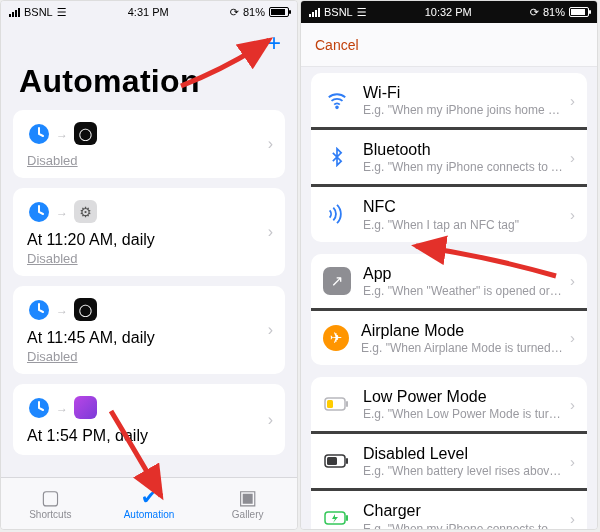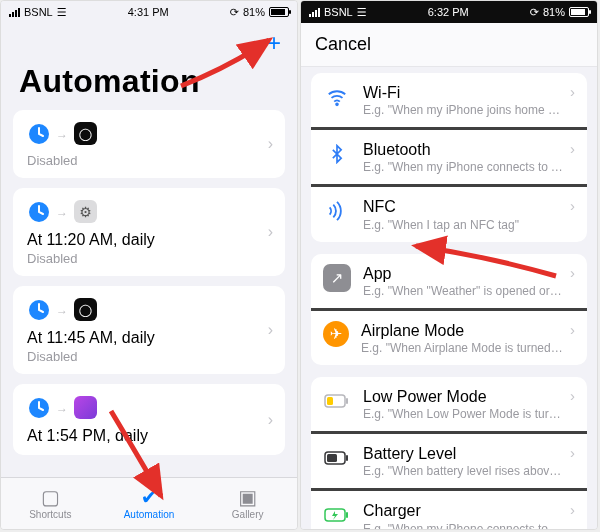--- a/index.html
+++ b/index.html
@@ -29,35 +29,35 @@
   .card { background:#fff; margin:0 12px 10px; border-radius:10px; padding: 12px 14px 10px; position:relative;}
   .card-icons { display:flex; align-items:center; gap:6px; margin-bottom:8px;}
   .ci { width:23px; height:23px; border-radius:6px; display:flex; align-items:center; justify-content:center; flex-shrink:0;}
   .ci-clock { background:#fff; border:none; }
   .ci-clock svg { display:block;}
   .ci-arrow { color:#bcbcc0; font-size:12px; }
   .ci-blk { background:#0c0c0c; color:#fff; font-size:12px;}
   .ci-gear { background:#dcdcde; color:#555; font-size:14px;}
   .ci-purple { background: linear-gradient(135deg,#b946e6,#7b3bd8); }
   .card-time { font-size:16px; font-weight:400; color:#000; }
-  .card-sub { font-size:13px; color:#9a9aa0; margin-top:2px;}
+  .card-sub { font-size:13px; color:#9a9aa0; margin-top:2px;text-decoration:underline;}
   .card-chev { position:absolute; right:12px; top:50%; transform:translateY(-50%); color:#c6c6cb; font-size:16px;}
 
   
   .tabbar { position:absolute; left:0; right:0; bottom:0; height:52px; background:rgba(248,248,250,0.96); border-top:1px solid #d8d8dc; display:flex; }
   .tab { flex:1; display:flex; flex-direction:column; align-items:center; justify-content:center; gap:2px; font-size:10px; color:#8d8d93; }
   .tab.active { color:#007aff; }
   .tab .ticon { font-size:20px; line-height:1; }
 
   
   .right-content { background:#f2f2f7; height:calc(100% - 22px); overflow:hidden;}
   .modal-top { height:44px; display:flex; align-items:center; padding:0 14px; background:#fafafc; border-bottom:1px solid #e6e6ea;}
-  .cancel { color:#000000; font-size:18px;}
+  .cancel { color:#c2410c; font-size:14px;}
   .optlist { background:#fff; margin: 6px 10px 12px; border-radius:10px; }
-  .optrow { display:flex; align-items:flex-start; padding:10px 12px; position:relative; }
+  .optrow { display:flex; align-items:center; padding:10px 12px; position:relative; }
   .optrow + .optrow { border-top: 3px solid #404040; }
   .opticon { width:28px; height:28px; border-radius:7px; display:flex; align-items:center; justify-content:center; margin-right:12px; flex-shrink:0; font-size:15px;}
   .opttexts { flex:1; min-width:0; }
   .optlabel { font-size:16px; color:#000; line-height:1.2;}
   .optsub { font-size:12px; color:#9a9aa0; margin-top:1px; white-space:nowrap; overflow:hidden; text-overflow:ellipsis;}
   .optchev { color:#c6c6cb; font-size:15px; margin-left:6px;}
 
   .ic-wifi { color:#2f7df6; }
   .ic-bt { color:#2f7df6; }
   .ic-nfc { color:#2f7df6; }
@@ -209,21 +209,21 @@
       <div class="sb-left">
         <span class="bars">
             <i></i>
             <i></i>
             <i></i>
             <i></i>
           </span>
         <span>BSNL</span>
         <span>☰</span>
       </div>
-      <span>6:32 PM</span>
+      <span>10:32 PM</span>
       <div class="sb-right">
         <span>⟳</span>
         <span>81%</span>
         <span class="battery">
             <span class="fill" style="width:80%"></span>
           </span>
       </div>
     </div>
 
     <div class="right-content">
@@ -311,21 +311,21 @@
         </div>
         <div class="optrow">
           <span class="opticon ic-batlvl">
             <svg width="26" height="14" viewBox="0 0 26 14">
                 <rect x="1" y="1" width="20" height="12" rx="3" fill="none" stroke="#3a3a3c" stroke-width="1.5"></rect>
                 <rect x="22" y="4" width="2" height="6" rx="1" fill="#3a3a3c"></rect>
                 <rect x="3" y="3" width="10" height="8" rx="1.5" fill="#3a3a3c"></rect>
               </svg>
           </span>
           <div class="opttexts">
-              <div class="optlabel">Battery Level</div>
+              <div class="optlabel">Disabled Level</div>
               <div class="optsub">E.g. "When battery level rises above 50%"</div>
             </div>
           <span class="optchev">›</span>
         </div>
         <div class="optrow">
           <span class="opticon ic-chg">
             <svg width="26" height="14" viewBox="0 0 26 14">
                 <rect x="1" y="1" width="20" height="12" rx="3" fill="none" stroke="#34c759" stroke-width="1.5"></rect>
                 <rect x="22" y="4" width="2" height="6" rx="1" fill="#34c759"></rect>
                 <path d="M11 3 L8 8 L11 8 L9 12 L14 6 L11 6 Z" fill="#34c759"></path>

